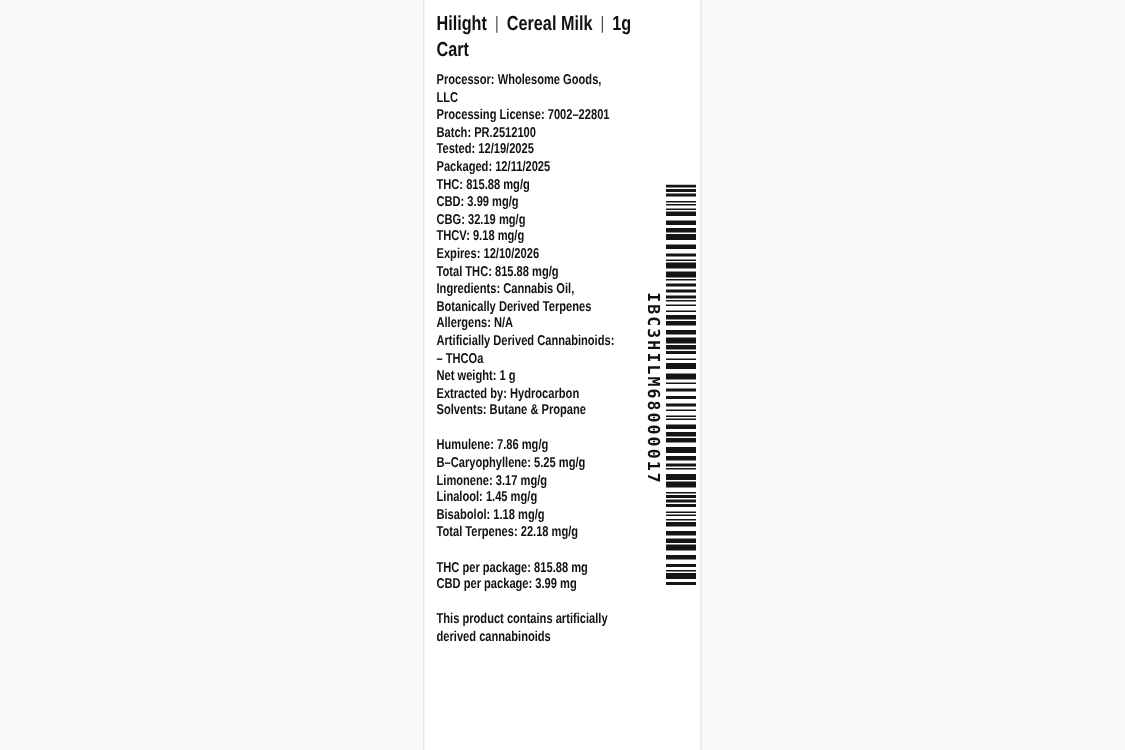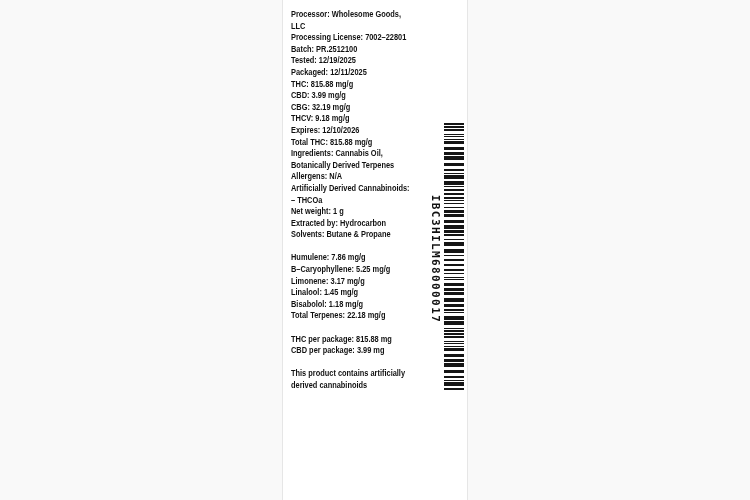--- a/index.html
+++ b/index.html
@@ -51,20 +51,24 @@
     font-weight:bold;font-size:11px;letter-spacing:1.4px;
     color:#111;white-space:nowrap;
   }
 </style>
 </head>
 <body>
 
 <div class="page">
   <div class="sheet">
 
+    <div class="title">
+      <div class="title-line">Hilight <span class="pipe">|</span> Cereal Milk <span class="pipe">|</span> 1g</div>
+      <div class="title-line">Cart</div>
+    </div>
 
     <div class="body-lines">
         <div class="line">Processor: Wholesome Goods,</div>
         <div class="line">LLC</div>
         <div class="line">Processing License: 7002–22801</div>
         <div class="line">Batch: PR.2512100</div>
         <div class="line">Tested: 12/19/2025</div>
         <div class="line">Packaged: 12/11/2025</div>
         <div class="line">THC: 815.88 mg/g</div>
         <div class="line">CBD: 3.99 mg/g</div>

